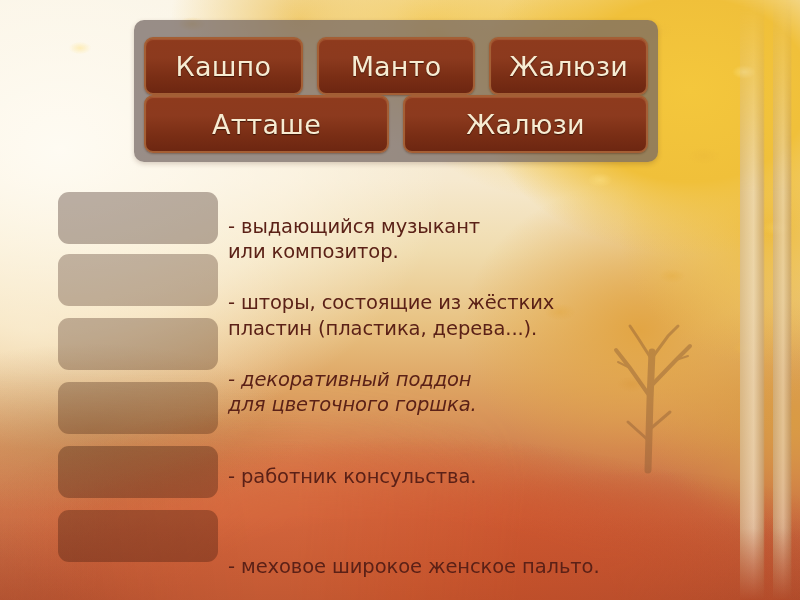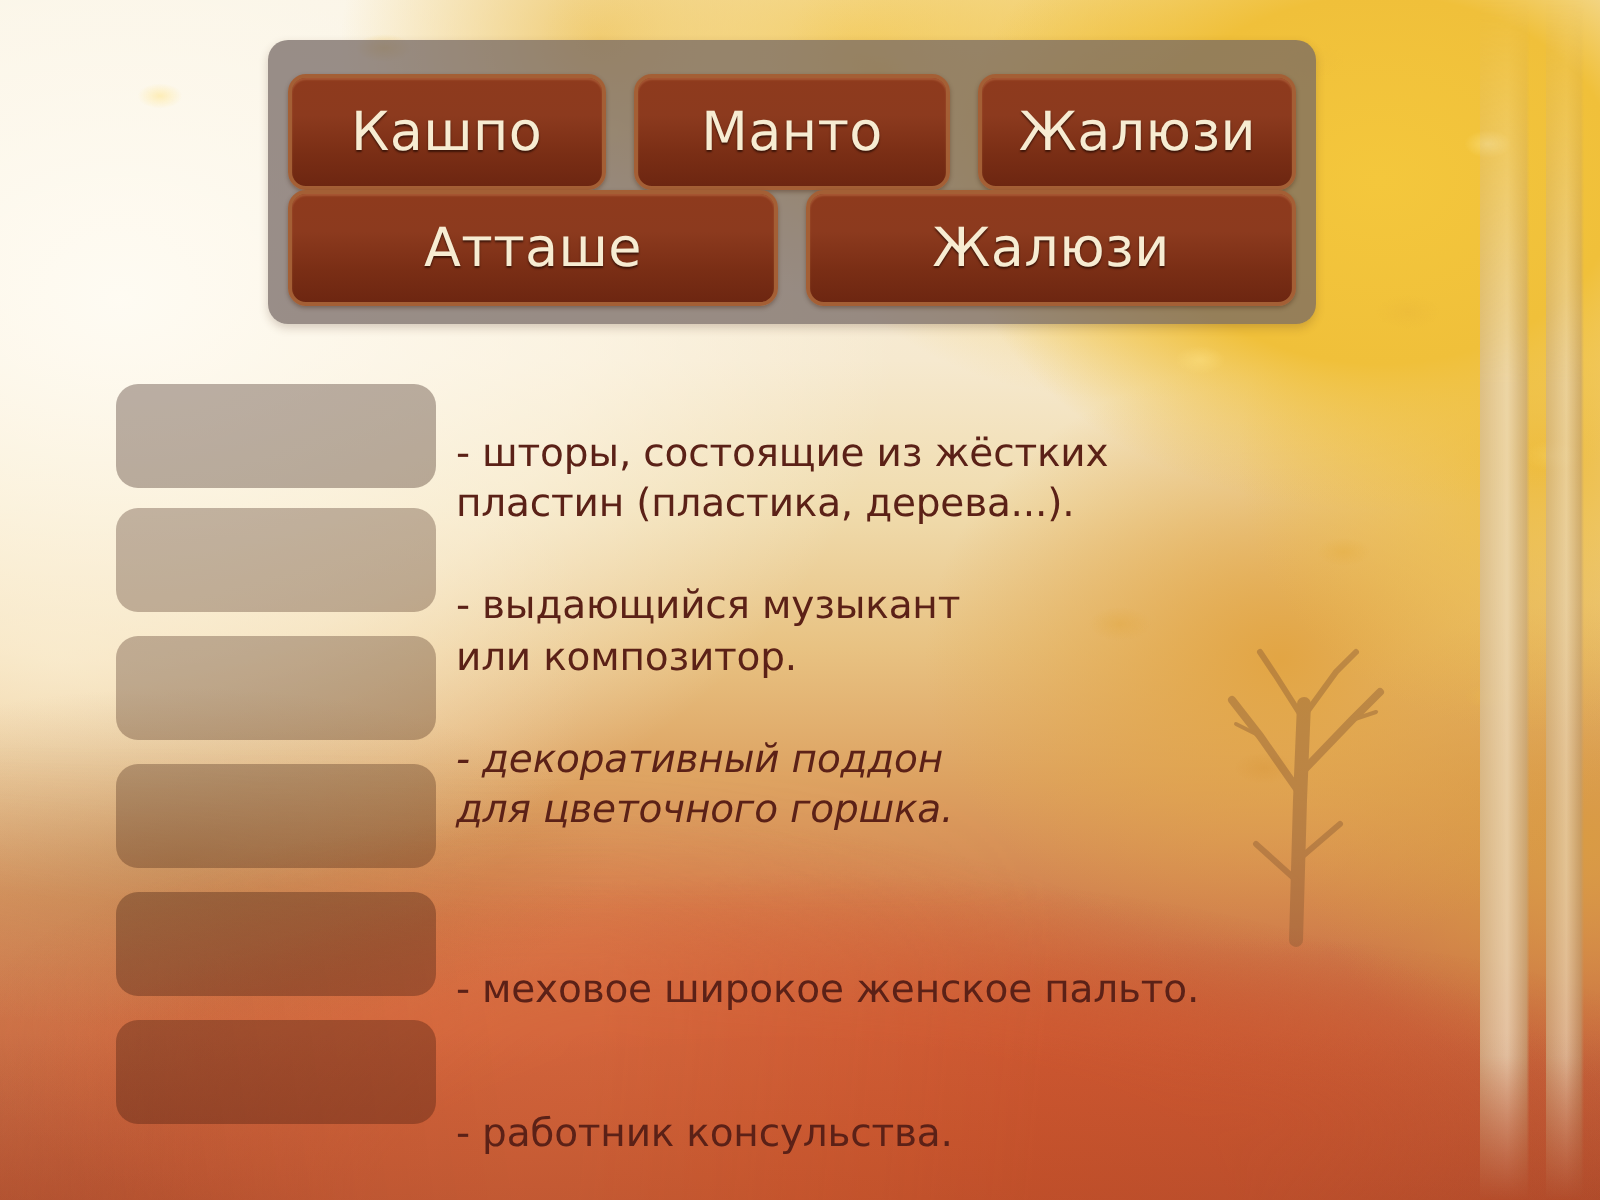--- a/index.html
+++ b/index.html
@@ -258,24 +258,24 @@
   <div id="drop-slots">
     <div class="drop-slot s1"></div>
     <div class="drop-slot s2"></div>
     <div class="drop-slot s3"></div>
     <div class="drop-slot s4"></div>
     <div class="drop-slot s5"></div>
     <div class="drop-slot s6"></div>
   </div>
 
   <div id="definitions">
+    <p class="def d1">- выдающийся музыкант
+или композитор.</p>
     <p class="def d2">- шторы, состоящие из жёстких
 пластин (пластика, дерева...).</p>
-    <p class="def d1">- выдающийся музыкант
-или композитор.</p>
     <p class="def d3">- декоративный поддон
 для цветочного горшка.</p>
+    <p class="def d4">- работник консульства.</p>
     <p class="def d5">- меховое широкое женское пальто.</p>
-    <p class="def d4">- работник консульства.</p>
     
   </div>
 
 </div>
 
 </body></html>

